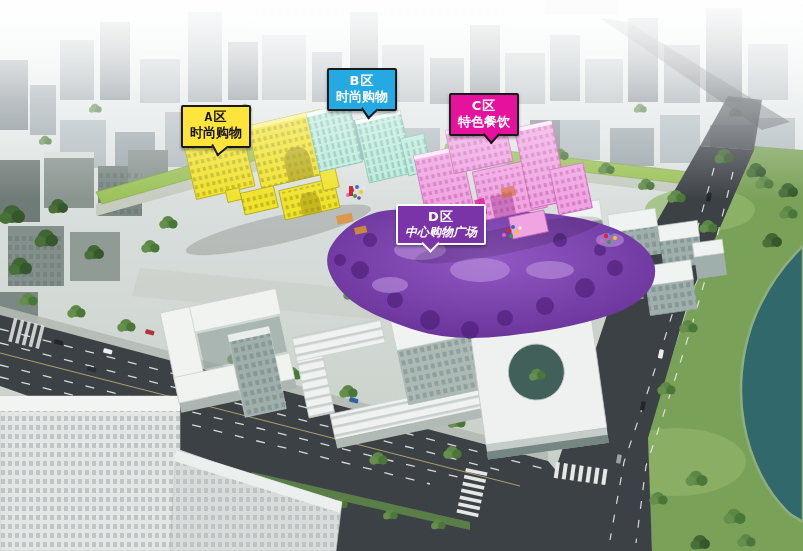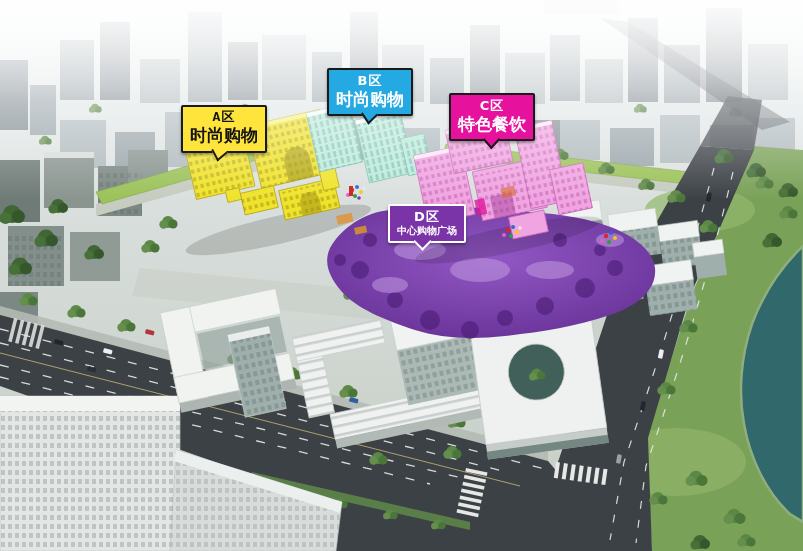--- a/index.html
+++ b/index.html
@@ -10,30 +10,30 @@
     --bubble0-bg:#FFE43C;--bubble0-tx:#141414;--bubble0-bd:#1A1A1A;
     --bubble1-bg:#25A9E2;--bubble1-tx:#FFFFFF;--bubble1-bd:#1A1A1A;
     --bubble2-bg:#E6119C;--bubble2-tx:#FFFFFF;--bubble2-bd:#1A1A1A;
     --bubble3-bg:#7B33A8;--bubble3-tx:#FFFFFF;--bubble3-bd:#FFFFFF;
     --road:#3C4146;--water:#31686C;--green:#6E9A52;
   }
   .callout{position:absolute;z-index:5;text-align:center;font-weight:bold;
     border-radius:2px;padding:3px 7px;line-height:1.25;min-width:52px;
     box-shadow:0 2px 3px rgba(0,0,0,.35);}
   .callout .l1{display:block;font-size:13px;letter-spacing:1px;}
-  .callout .l2{display:block;font-size:17px;white-space:nowrap;}
+  .callout .l2{display:block;font-size:13px;white-space:nowrap;}
   .callout::after{content:"";position:absolute;width:11px;height:11px;bottom:-7px;}
   .ca{left:181px;top:105px;background:var(--bubble0-bg);color:var(--bubble0-tx);border:2px solid var(--bubble0-bd);font-family:Liberation Mono, monospace;}
   .ca::after{left:30px;background:var(--bubble0-bg);border-right:2px solid var(--bubble0-bd);border-bottom:2px solid var(--bubble0-bd);transform:rotate(62deg) skew(12deg,0deg);}
   .cb{left:327px;top:68px;background:var(--bubble1-bg);color:var(--bubble1-tx);border:2px solid var(--bubble1-bd);}
   .cb::after{left:34px;background:var(--bubble1-bg);border-right:2px solid var(--bubble1-bd);border-bottom:2px solid var(--bubble1-bd);transform:rotate(56deg) skew(10deg,0deg);}
   .cc{left:449px;top:93px;background:var(--bubble2-bg);color:var(--bubble2-tx);border:2px solid var(--bubble2-bd);}
   .cc::after{left:34px;background:var(--bubble2-bg);border-right:2px solid var(--bubble2-bd);border-bottom:2px solid var(--bubble2-bd);transform:rotate(50deg) skew(8deg,0deg);}
-  .cd{left:388px;top:204px;background:var(--bubble3-bg);color:var(--bubble3-tx);border:2px solid var(--bubble3-bd);}
-  .cd .l2{font-size:10px;}
+  .cd{left:396px;top:204px;background:var(--bubble3-bg);color:var(--bubble3-tx);border:2px solid var(--bubble3-bd);}
+  .cd .l2{font-size:12px;font-style:italic;}
   .cd::after{left:26px;background:var(--bubble3-bg);border-right:2px solid var(--bubble3-bd);border-bottom:2px solid var(--bubble3-bd);transform:rotate(45deg);}
 </style>
 </head>
 <body>
 
 <div id="app">
 <svg id="scene" width="803" height="551" viewBox="0 0 803 551">
   <defs>
     <linearGradient id="bgG" x1="0" y1="0" x2="0" y2="1">
       <stop offset="0" stop-color="#EAEEF0"></stop>

